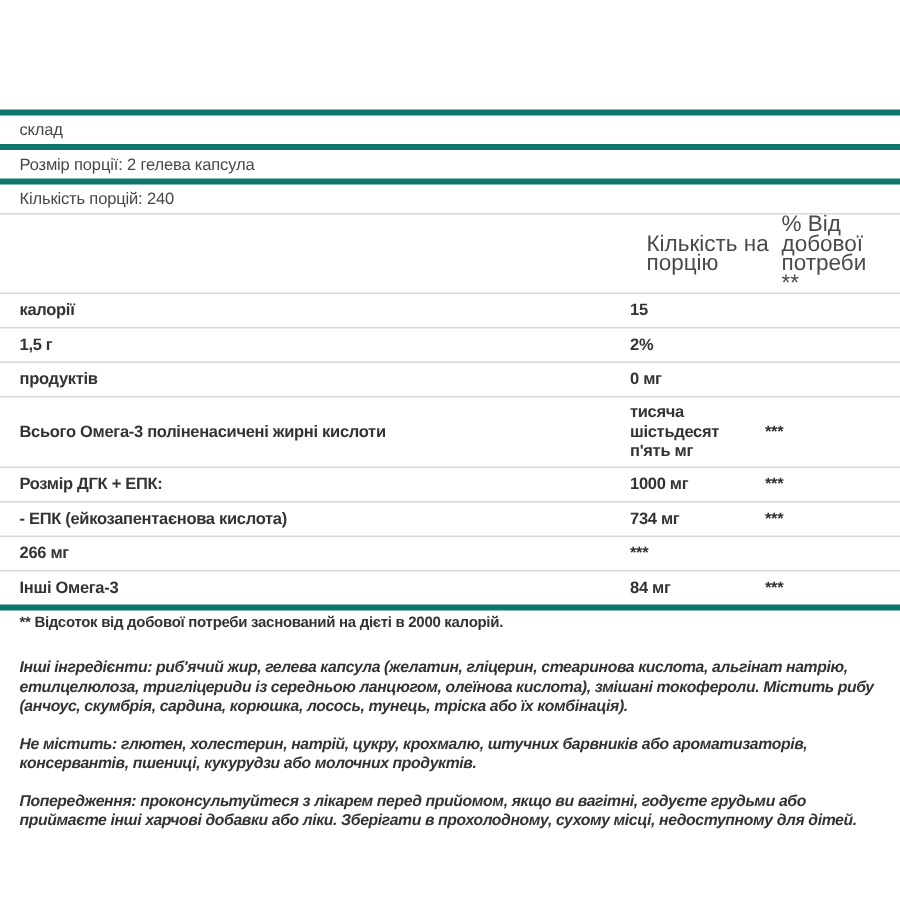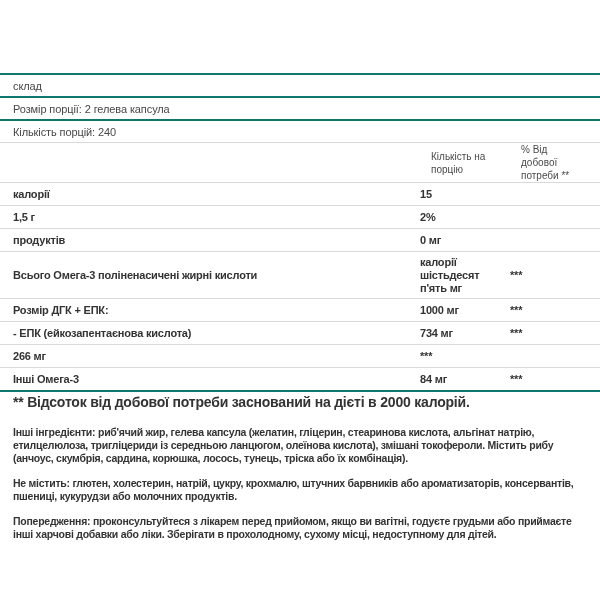--- a/index.html
+++ b/index.html
@@ -13,21 +13,21 @@
     font-family: "Liberation Sans", sans-serif;
     color: #333333;
     overflow: hidden;
   }
   .panel {
     padding-top: 73px;
     box-sizing: border-box;
   }
   
   .row {
-    border-top: 2px solid #0f766e;
+    border-top: 4px solid #0f766e;
     box-sizing: border-box;
     display: flex;
     align-items: center;
     padding: 0 10px 0 13px;
   }
   .row-simple {
     min-height: 23px;
     font-size: 11px;
     font-weight: 400;
     color: #474747;
@@ -41,48 +41,49 @@
     grid-template-columns: 407px 90px 1fr;
     align-items: center;
     padding: 0 10px 0 13px;
     min-height: 23px;
   }
   .trow .cell {
     padding-right: 6px;
   }
   .thead {
     min-height: 30px;
-    font-size: 10px;
+    font-size: 15px;
     font-weight: 400;
     color: #4a4a4a;
     line-height: 13px;
     padding-left: 24px;
   }
   .tdata {
     font-size: 11px;
     font-weight: 700;
     color: #333333;
     letter-spacing: -0.2px;
     line-height: 13px;
   }
   .trow-tall {
     min-height: 47px;
   }
   .footnote-row {
     min-height: 21px;
-    font-size: 14px;
+    font-size: 10px;
     font-weight: 700;
     color: #333333;
     letter-spacing: -0.2px;
   }
   .footnote-row:last-of-type {
     border-bottom: 1px solid #d9d9d9;
   }
   .paragraphs {
     padding: 3px 8px 0 13px;
+    font-style: italic;
   }
   .para {
     margin: 12px 0 0 0;
     font-size: 10.5px;
     font-weight: 700;
     color: #333333;
     line-height: 13px;
     letter-spacing: -0.25px;
   }
 </style>
@@ -121,21 +122,21 @@
   </div>
 
   <div class="trow tdata">
     <div class="cell">продуктів</div>
     <div class="cell">0 мг</div>
     <div class="cell"></div>
   </div>
 
   <div class="trow tdata trow-tall">
     <div class="cell">Всього Омега-3 поліненасичені жирні кислоти</div>
-    <div class="cell">калорії шістьдесят п'ять мг</div>
+    <div class="cell">тисяча шістьдесят п'ять мг</div>
     <div class="cell">***</div>
   </div>
 
   <div class="trow tdata">
     <div class="cell">Розмір ДГК + ЕПК:</div>
     <div class="cell">1000 мг</div>
     <div class="cell">***</div>
   </div>
 
   <div class="trow tdata">

